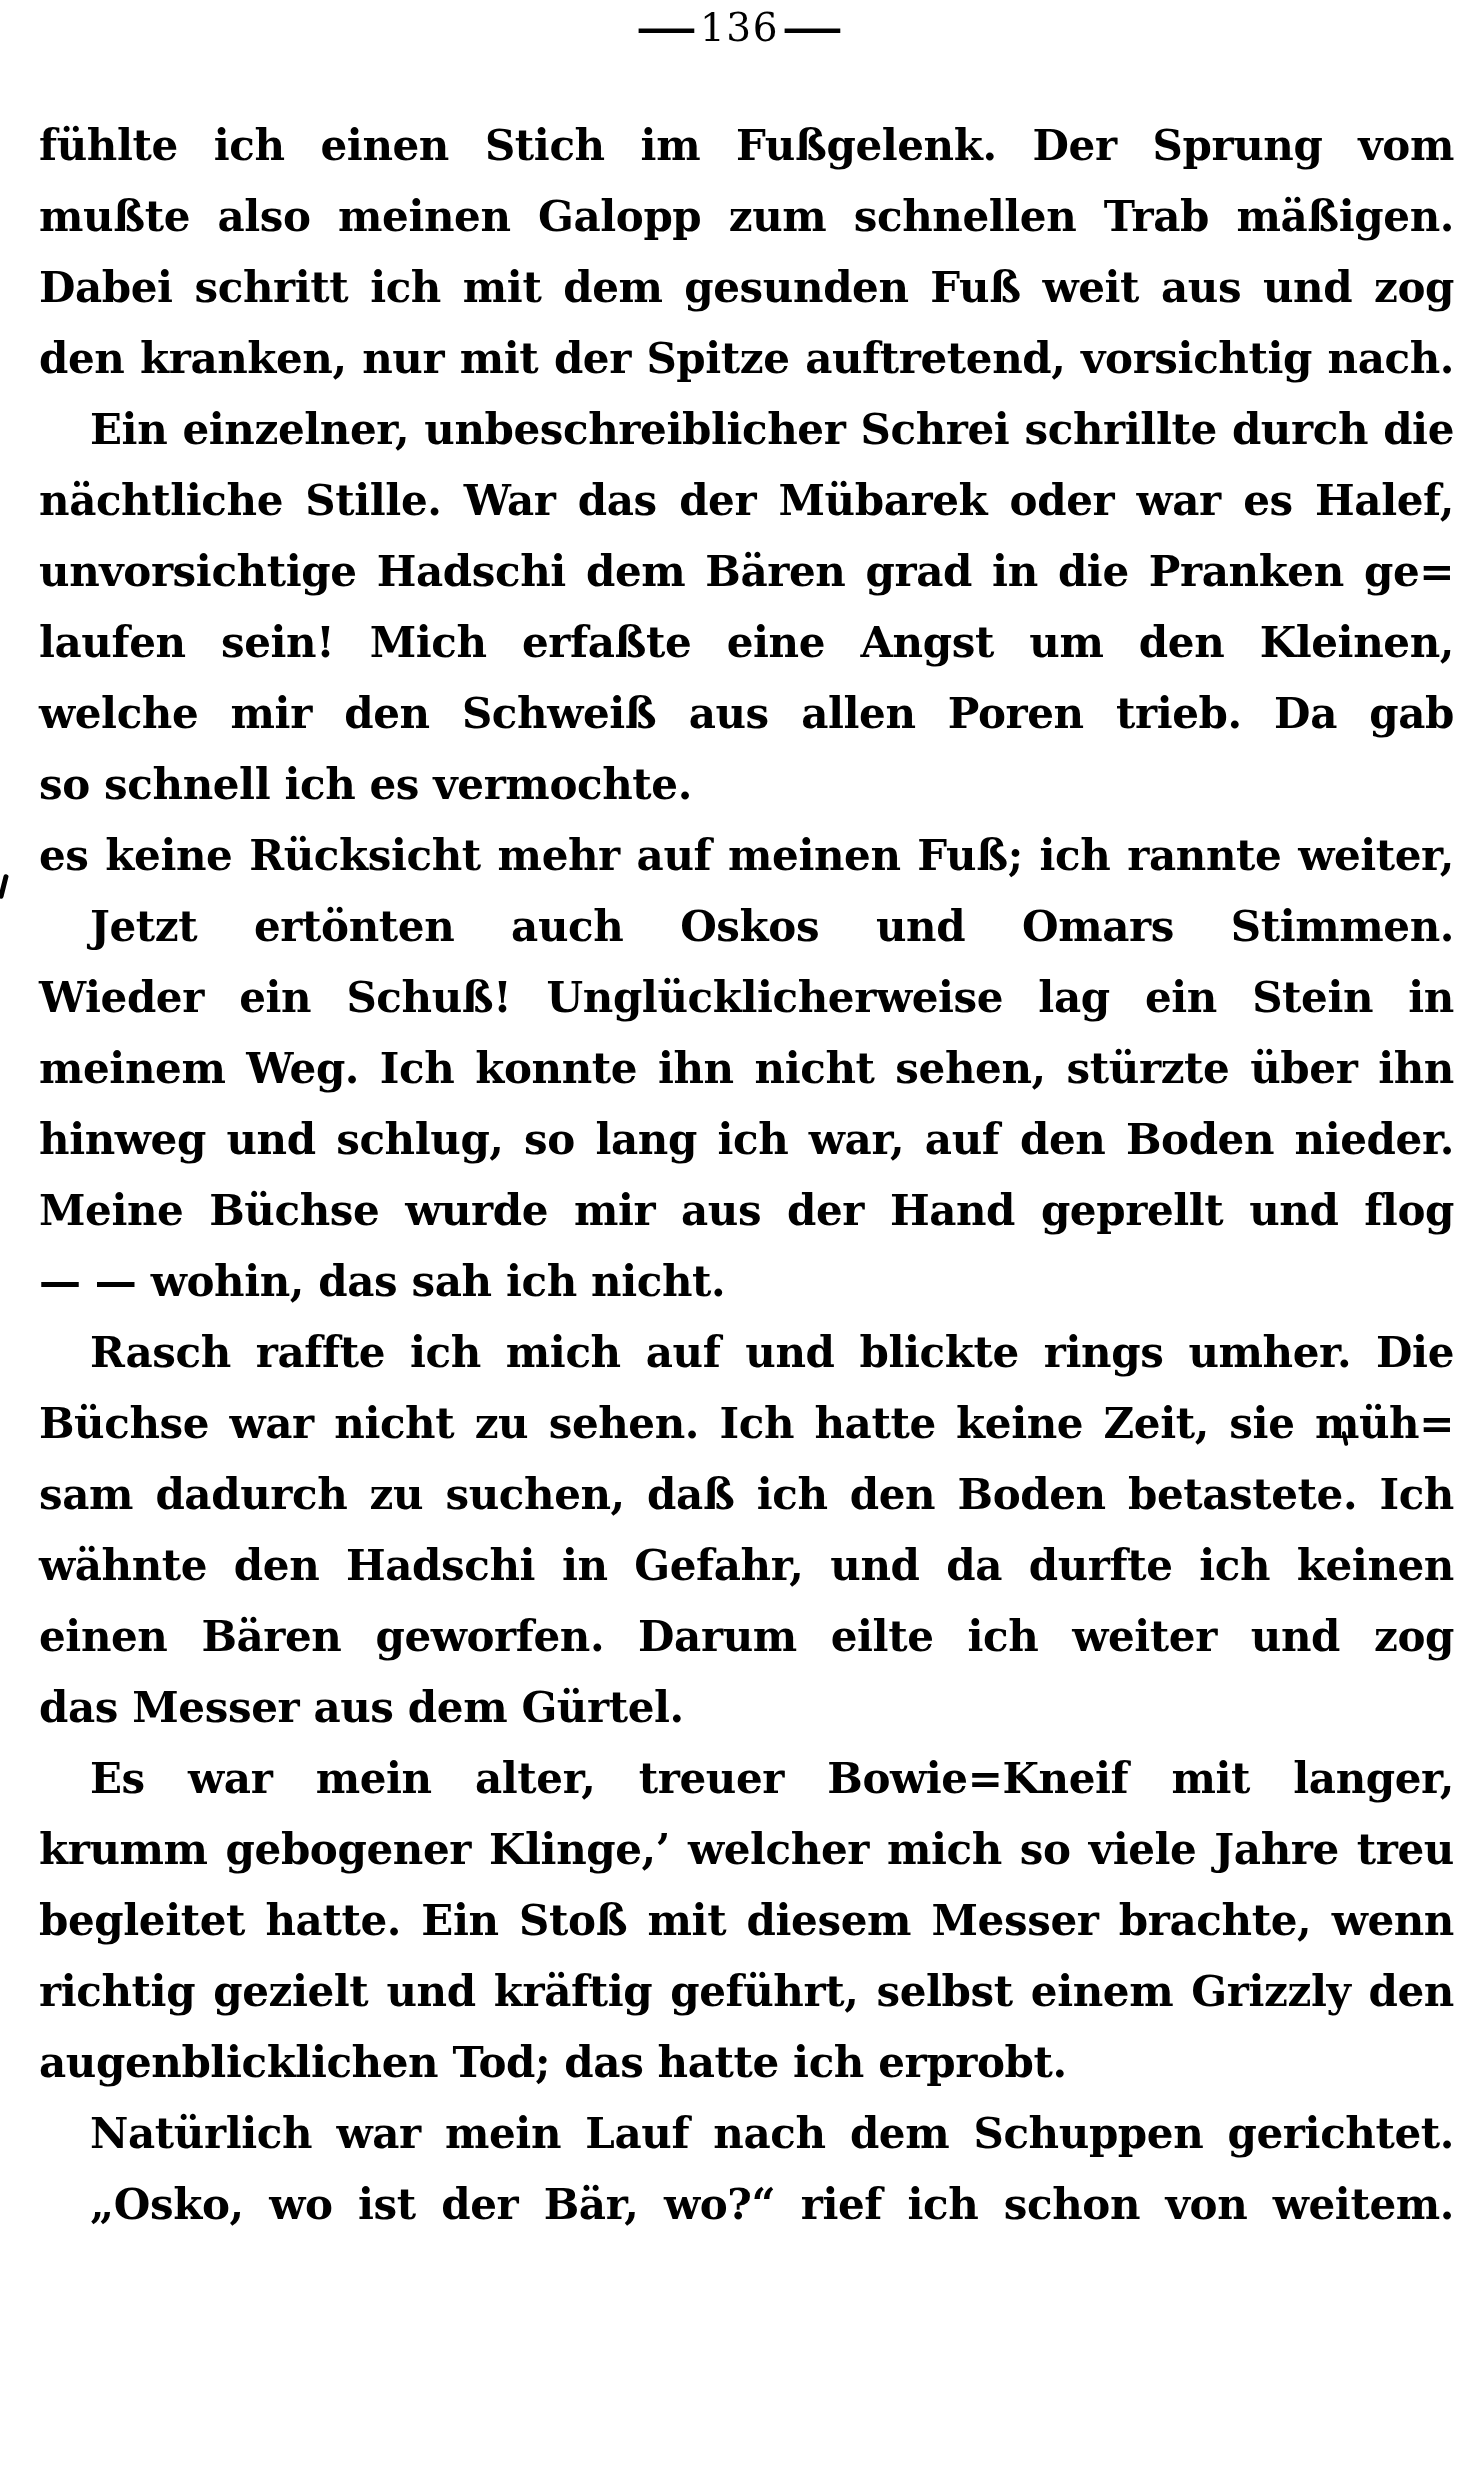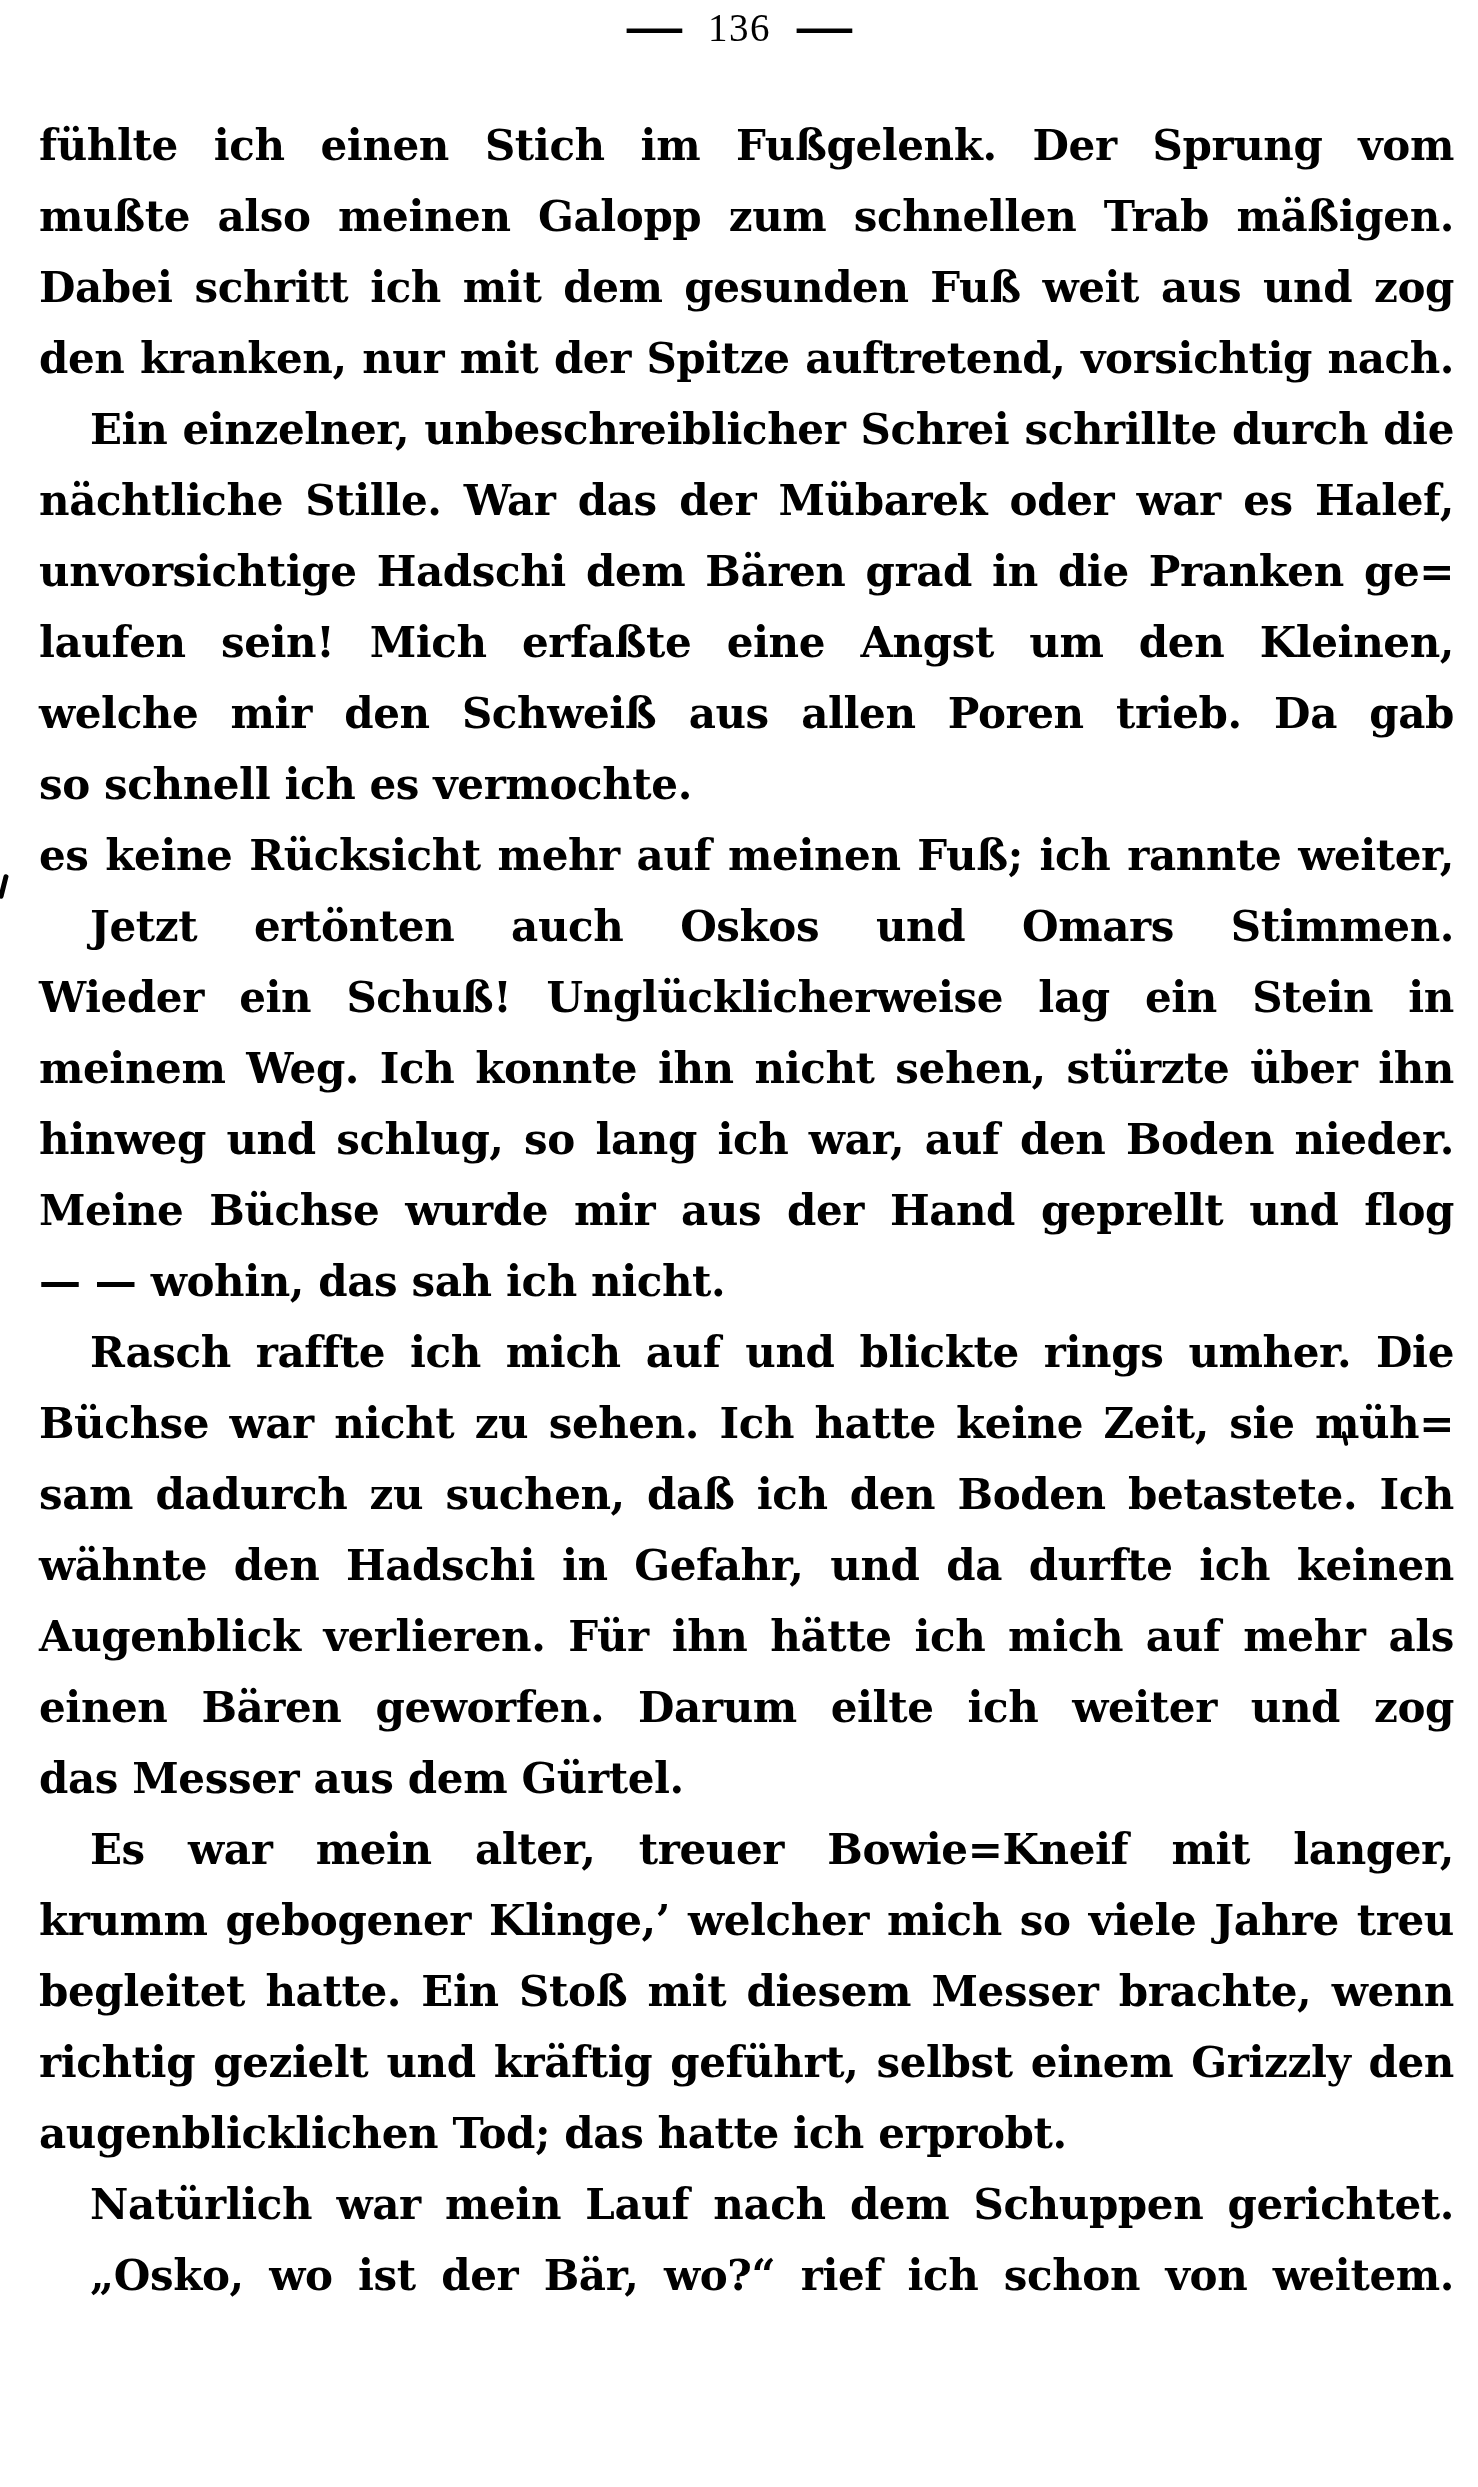--- a/index.html
+++ b/index.html
@@ -21,23 +21,22 @@
     top: 4.4px;
     left: 0;
     width: 100%;
     text-align: center;
     font-size: 39px;
     font-weight: 400;
     color: #000;
   }
   .page-header .pagenum {
     display: inline-block;
-    margin: 0 34px;
+    margin: 0 14px;
     letter-spacing: 1.5px;
-    font-family: Liberation Serif, serif;
   }
   .page-header .dash {
     display: inline-block;
     transform: scaleX(1.6);
     font-weight: 700;
   }
   .text-block {
     position: absolute;
     top: 110px;
     left: 19px;
@@ -105,21 +104,20 @@
     <div class="line ind">Jetzt ertönten auch Oskos und Omars Stimmen.</div>
     <div class="line">Wieder ein Schuß! Unglücklicherweise lag ein Stein in</div>
     <div class="line">meinem Weg. Ich konnte ihn nicht sehen, stürzte über ihn</div>
     <div class="line">hinweg und schlug, so lang ich war, auf den Boden nieder.</div>
     <div class="line">Meine Büchse wurde mir aus der Hand geprellt und flog</div>
     <div class="line rag">— — wohin, das sah ich nicht.</div>
     <div class="line ind">Rasch raffte ich mich auf und blickte rings umher. Die</div>
     <div class="line">Büchse war nicht zu sehen. Ich hatte keine Zeit, sie müh=</div>
     <div class="line">sam dadurch zu suchen, daß ich den Boden betastete. Ich</div>
     <div class="line">wähnte den Hadschi in Gefahr, und da durfte ich keinen</div>
-    <div class="line">Augenblick verlieren. Für ihn hätte ich mich auf mehr als</div>
     <div class="line">einen Bären geworfen. Darum eilte ich weiter und zog</div>
     <div class="line rag">das Messer aus dem Gürtel.</div>
     <div class="line ind">Es war mein alter, treuer Bowie=Kneif mit langer,</div>
     <div class="line">krumm gebogener Klinge,’ welcher mich so viele Jahre treu</div>
     <div class="line">begleitet hatte. Ein Stoß mit diesem Messer brachte, wenn</div>
     <div class="line">richtig gezielt und kräftig geführt, selbst einem Grizzly den</div>
     <div class="line rag">augenblicklichen Tod; das hatte ich erprobt.</div>
     <div class="line ind">Natürlich war mein Lauf nach dem Schuppen gerichtet.</div>
     <div class="line ind">„Osko, wo ist der Bär, wo?“ rief ich schon von weitem.</div>
   </div>

